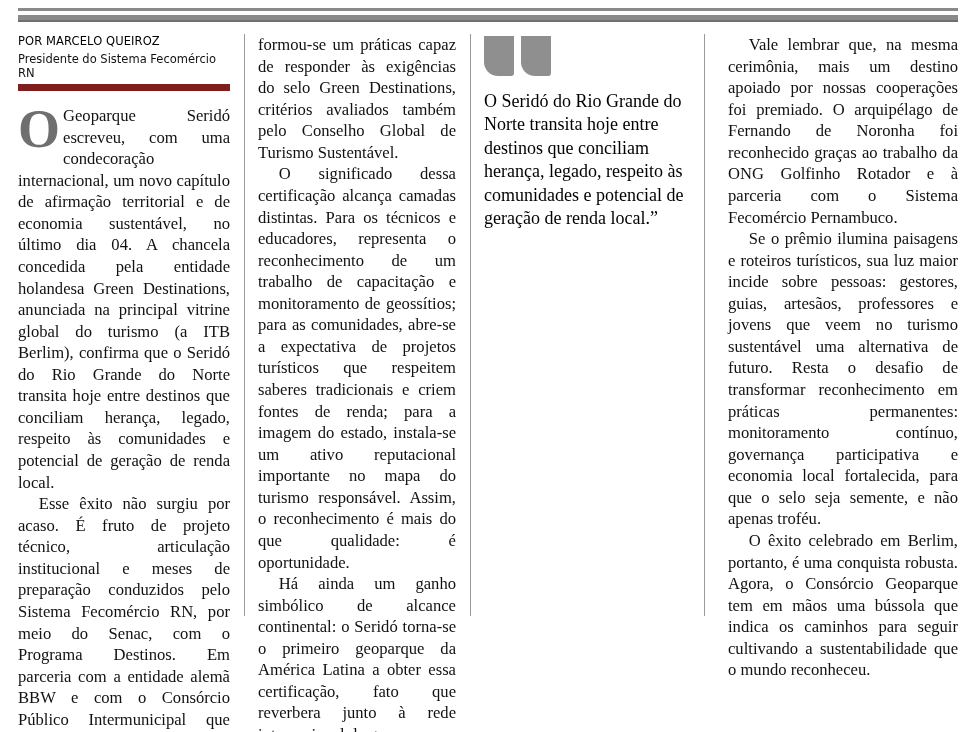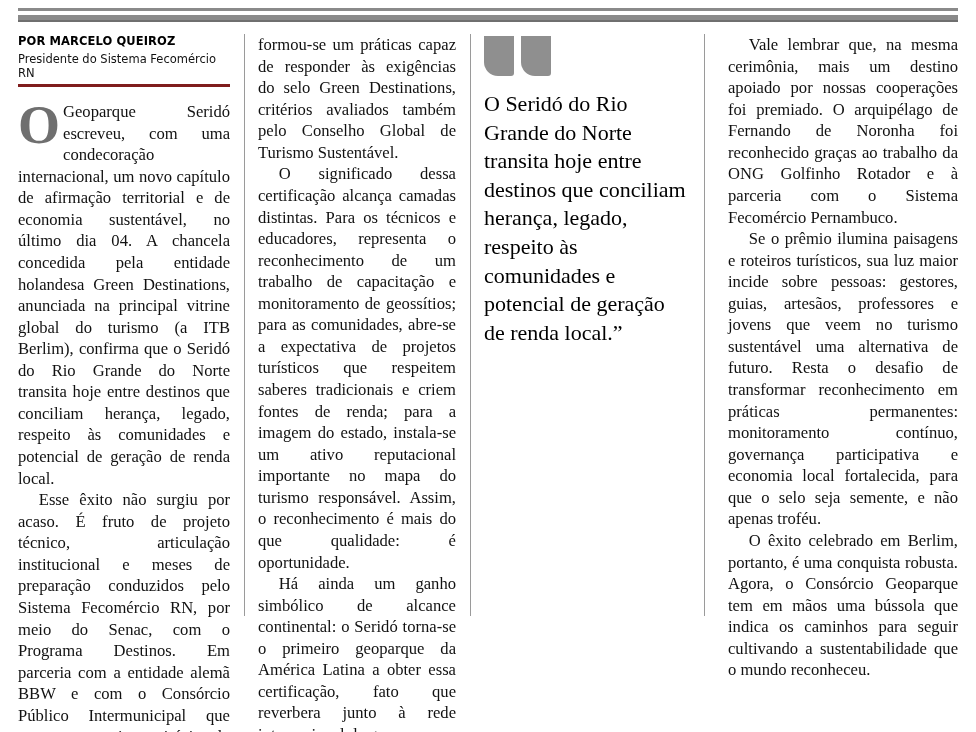--- a/index.html
+++ b/index.html
@@ -71,32 +71,32 @@
     width: 1px;
     background: #9a9a9a;
   }
   .vline.v1 { left: 226px; }
   .vline.v2 { left: 452px; }
   .vline.v3 { left: 686px; }
 
   
   .byline {
     font-family: "DejaVu Sans", sans-serif;
-    font-weight: bold;
+    font-weight: normal;
     font-size: 11.5px;
     letter-spacing: 0.1px;
     margin-bottom: 4px;
     color: #000;
   }
   .byline-sub {
     font-family: "DejaVu Sans", sans-serif;
     font-size: 11.5px;
     color: #111;
     padding-bottom: 4px;
-    border-bottom: 3px solid #7f1d1d;
+    border-bottom: 7px solid #7f1d1d;
     display: inline-block;
     margin-bottom: 14px;
   }
 
   
   p.body {
     margin: 0;
     font-size: 16.6px;
     line-height: 1.30;
     text-align: justify;
@@ -134,21 +134,21 @@
     width: 30px;
     height: 40px;
     background: #8f8f8f;
     border-bottom-left-radius: 14px;
     border-bottom-right-radius: 3px;
   }
   .quote-marks span.q1 { left: 0; }
   .quote-marks span.q2 { left: 37px; }
 
   .quote-text {
-    font-size: 22px;
+    font-size: 18px;
     line-height: 1.30;
     color: #000;
     margin: 0 0 18px 0;
   }
   .quote-tail p.body { text-indent: 0; }
 
   .spacer-flex { height: 46px; }
 </style>
 </head>
 <body>

